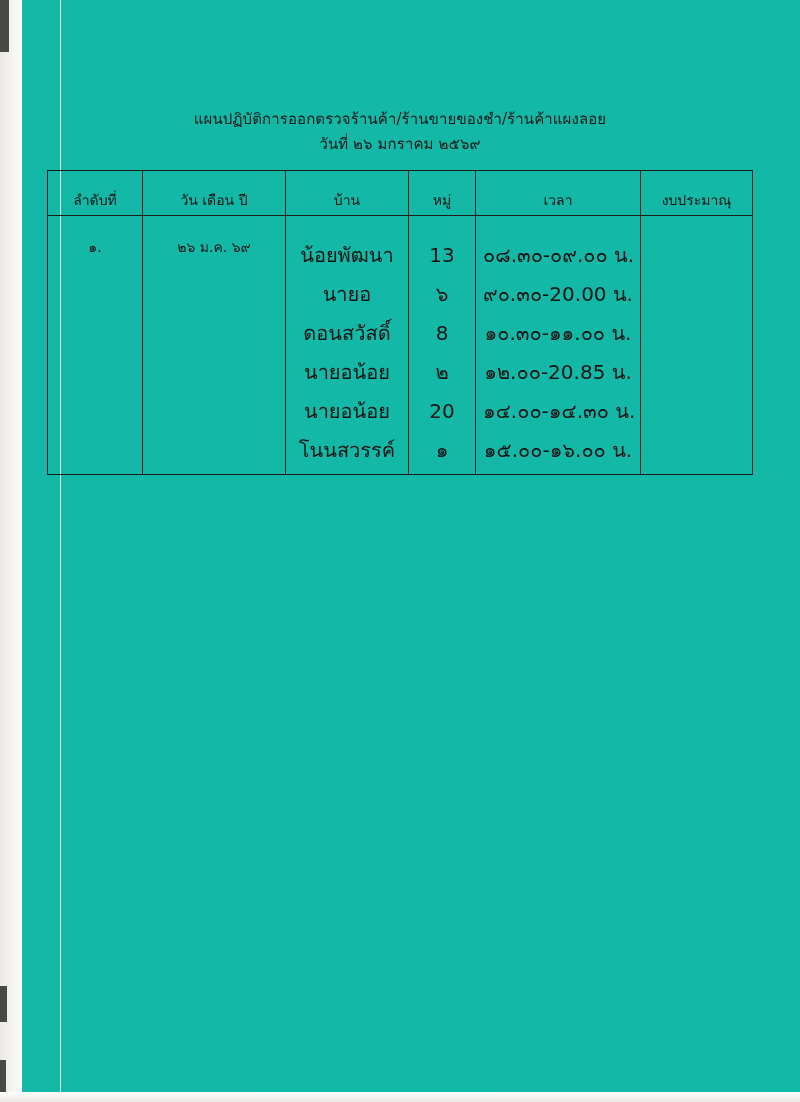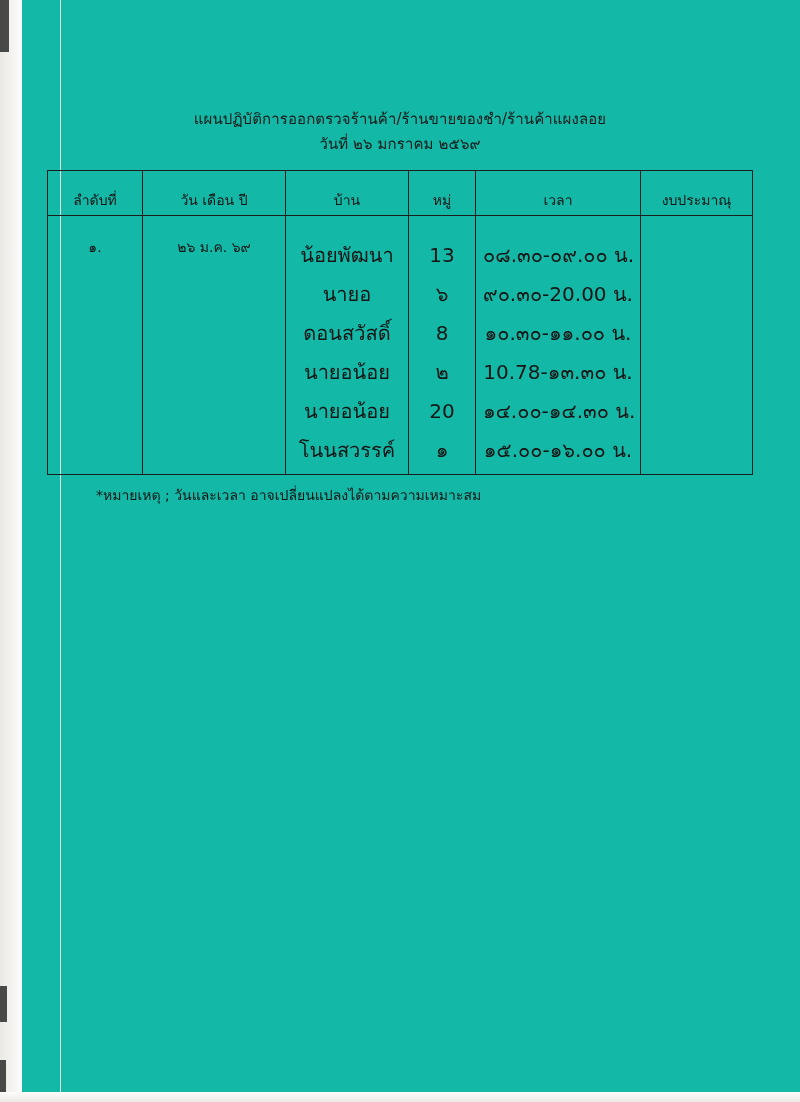--- a/index.html
+++ b/index.html
@@ -166,25 +166,24 @@
             <div class="stack-line">๖</div>
             <div class="stack-line">8</div>
             <div class="stack-line">๒</div>
             <div class="stack-line">20</div>
             <div class="stack-line">๑</div>
           </td>
           <td class="body-cell">
             <div class="stack-line">๐๘.๓๐-๐๙.๐๐ น.</div>
             <div class="stack-line">๙๐.๓๐-20.00 น.</div>
             <div class="stack-line">๑๐.๓๐-๑๑.๐๐ น.</div>
-            <div class="stack-line">10.78-๑๓.๓๐ น.</div>
+            <div class="stack-line">๑๒.๐๐-20.85 น.</div>
             <div class="stack-line">๑๔.๐๐-๑๔.๓๐ น.</div>
             <div class="stack-line">๑๕.๐๐-๑๖.๐๐ น.</div>
           </td>
           <td class="body-cell"></td>
         </tr>
       </tbody>
     </table>
 
-    <div class="footnote">*หมายเหตุ ; วันและเวลา อาจเปลี่ยนแปลงได้ตามความเหมาะสม</div>
 
   </div>
 </div>
 
 </body></html>

